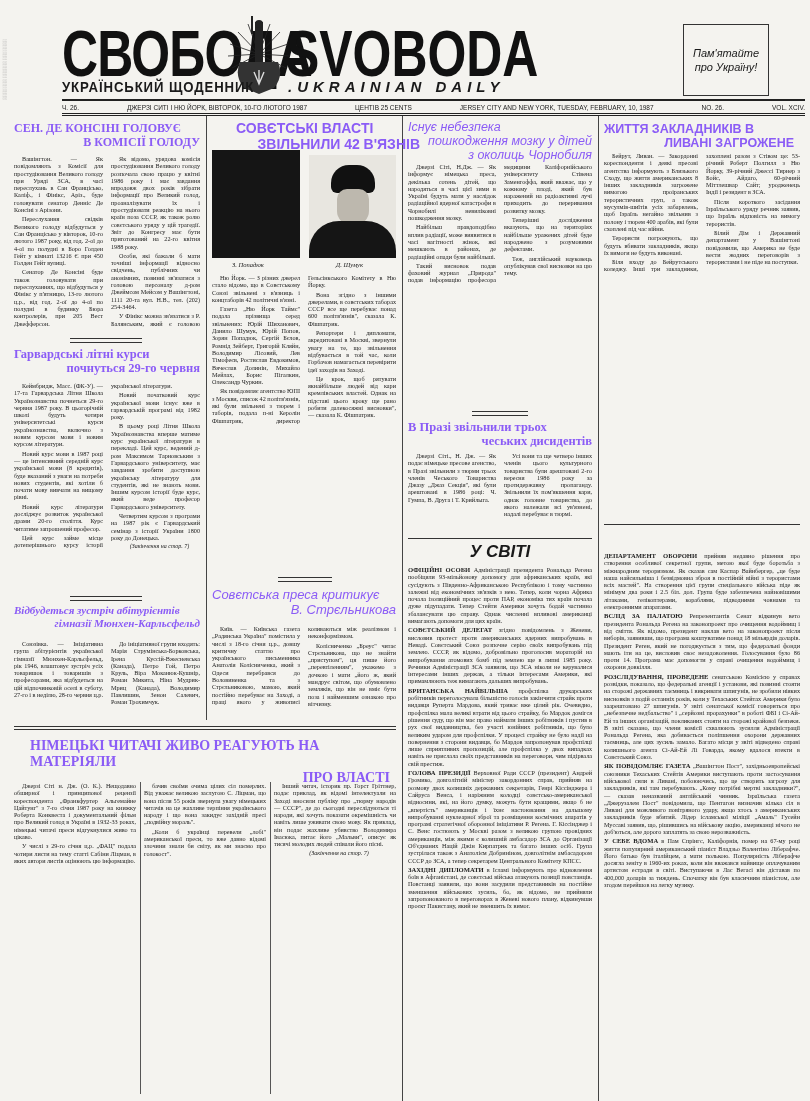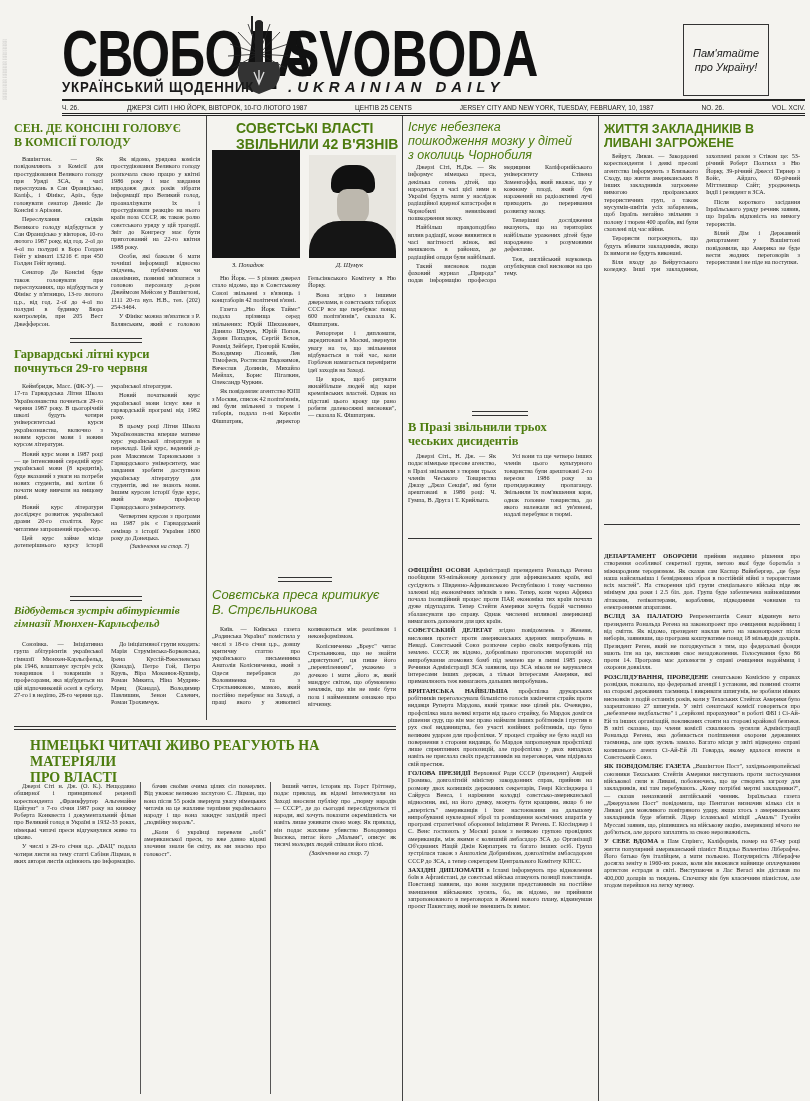--- a/index.html
+++ b/index.html
@@ -18,24 +18,24 @@
   .sub-en { position:absolute; left:288px; top:78px; font-family:"Liberation Sans", sans-serif; font-weight:bold; font-style:italic; font-size:15px; letter-spacing:5px; }
   .emblem { position:absolute; left:228px; top:14px; width:62px; height:82px; }
   .remember-box { position:absolute; left:683px; top:24px; width:86px; height:72px; border:1px solid #333; display:flex; align-items:center; justify-content:center; text-align:center; font-family:"Liberation Sans", sans-serif; font-style:italic; font-size:11px; line-height:14px; padding:2px; box-sizing:border-box; }
   .rule-top { position:absolute; left:62px; top:99px; width:743px; height:0; border-top:2px solid #222; }
   .dateline { position:absolute; left:62px; top:101px; width:743px; height:12px; display:flex; justify-content:space-between; font-family:"Liberation Sans", sans-serif; font-size:6.5px; color:#222; text-transform:uppercase; align-items:center; }
   .rule-bottom { position:absolute; left:62px; top:113px; width:743px; height:1px; border-top:1px solid #222; border-bottom:1px solid #222; }
   
   .col-rule { position:absolute; width:0; border-left:1px solid #444; }
   .hrule { position:absolute; height:0; border-top:1px solid #333; }
   .hrule.double { height:2px; border-top:1px solid #333; border-bottom:1px solid #333; }
-  .hl { position:absolute; font-weight:bold; color:#4d7c0f; line-height:1.15; }
+  .hl { position:absolute; font-weight:bold; color:#8b5cf6; line-height:1.15; }
   .hl.sans { font-family:"Liberation Sans", sans-serif; }
   .hl.italic { font-style:italic; font-weight:normal; }
-  .hl .l2 { display:block; }
+  .hl .l2 { display:block; text-align:right; }
   .body-text { position:absolute; font-size:6.2px; line-height:7.3px; text-align:justify; color:#222; column-gap:8px; overflow:hidden; }
   .body-text p { margin:0 0 2px 0; text-indent:8px; }
   .photo { position:absolute; background:#1a1a1a; }
   .photo .shape { position:absolute; }
   .photo-caption { position:absolute; font-style:italic; font-size:6.5px; }
   .deco-rule { position:absolute; height:3px; border-top:1px solid #333; border-bottom:1px solid #333; }
   .section-title { position:absolute; font-family:"Liberation Sans", sans-serif; font-style:italic; font-weight:bold; font-size:17px; text-align:center; }
   .brief { margin:0 0 4px 0; text-indent:0 !important; }
   .brief b { font-weight:bold; font-size:6.6px; }
   .cont { font-size:6px; font-style:italic; text-align:center; margin-top:2px; }
@@ -207,20 +207,21 @@
       <span>В Празі звільнили трьох</span>
       <span class="l2">чеських дисидентів</span>
     </div>
     <div class="body-text" style="left:408px; top:452px; width:184px; height:80px; column-count:2;">
       <p>Джерзі Сіті., Н. Дж. — Як подає німецьке пресове агенство, в Празі звільнили з тюрми трьох членів Чеського Товариства Джазу „Джаз Секція", які були арештовані в 1986 році: Ч. Гумпа, В. Друга і Т. Крийлыга.</p>
       <p>Усі вони та ще четверо інших членів цього культурного товариства були арештовані 2-го вересня 1986 року за протидержавну пропаганду. Звільнили їх пом'якшення кари, однак головне товариства, до якого належали всі ув'язнені, надалі перебуває в тюрмі.</p>
     </div>
   </div>
 
   <div class="hrule" style="left:408px; top:538px; width:184px;"></div>
+  <div class="section-title" style="left:408px; top:542px; width:184px;">У СВІТІ</div>
   <div class="body-text" style="left:408px; top:566px; width:184px; height:530px;">
     <p class="brief"><b>ОФІЦІЙНІ ОСОБИ</b> <span>Адміністрації президента Рональда Регена пообіцяли 93-мільйонову допомогу для африканських країн, які сусідують з Південно-Африканською Республікою і тому частинно залежні від економічних зв'язків з нею. Тепер, коли чорна Африка почала ізоляційний процес проти ПАР, економіка тих країн почала дуже підупадати. Тепер Стейти Америки хочуть бодай частинно збалансувати цю справу. Однак численні впливові американці вимагають допомоги для цих країн.</span></p>
     <p class="brief"><b>СОВЄТСЬКИЙ ДЕЛЕГАТ</b> <span>згідно повідомлень з Женеви, висловив протест проти американських ядерних випробувань в Неваді. Совєтський Союз розпочне серію своїх випробувань під землею. СССР, як відомо, добровільно проголосив мораторій на випробування атомових бомб під землею ще в липні 1985 року. Речники Адміністрації ЗСА заявили, що ЗСА ніколи не керувалися інтересами інших держав, а тільки інтересами Америки, які примамлюють теж вимагають дальших випробувань.</span></p>
     <p class="brief"><b>БРИТАНСЬКА НАЙБІЛЬША</b> <span>профспілка друкарських робітників переголосувала більшістю голосів закінчити страйк проти видавця Руперта Мардова, який триває вже цілий рік. Очевидно, профспілка мала великі втрати від цього страйку, бо Мардок домігся рішення суду, що він має право наймати інших робітників і пустив в рух свої видавництва, без участі юнійних робітників, що було великим ударом для профспілки. У процесі страйку не було надії на повернення з сторони видавця, бо Мардов запропонував профспілці лише сприятливих пропозицій, але профспілка у двох випадках навіть не прислала своїх представників на переговори, чим підірвала свій престиж.</span></p>
     <p class="brief"><b>ГОЛОВА ПРЕЗИДІЇ</b> <span>Верховної Ради СССР (президент) Андрей Громико, довголітній міністер закордонних справ, прийняв на розмову двох колишніх державних секретарів, Генрі Кіссінджера і Сайруса Венса, і наріжним колодці совєтсько-американської відносини, які, на його думку, можуть бути кращими, якщо б не „впертість" американців і їхнє настоювання на дальшому випробуванні нуклеарної зброї та розміщення космічних апаратів у програмі стратегічної оборонної ініціативи Р. Регена. Г. Кіссінджер і С. Венс гостюють у Москві разом з великою групою провідних американців, між якими є колишній амбасадор ЗСА до Організації Об'єднаних Націй Джін Кирпатрик та багато інших осіб. Група зустрілася також з Анатолієм Добриніном, довголітнім амбасадором СССР до ЗСА, а тепер секретарем Центрального Комітету КПСС.</span></p>
     <p class="brief"><b>ЗАХІДНІ ДИПЛОМАТИ</b> <span>в Ісламі інформують про відновлення боїв в Афганістані, де совєтські війська атакують позиції повстанців. Повстанці заявили, що вони засудили представників на постійне зменшення військових зусиль, бо, як відомо, не прийняли запропонованого в переговорах в Женеві нового плану, відкинувши проєкт Пакистану, який не зменшить їх вимог.</span></p>
   </div>
 
   <div>
     <div class="hl sans" style="left:604px; top:122px; width:190px; font-size:12.5px;">

